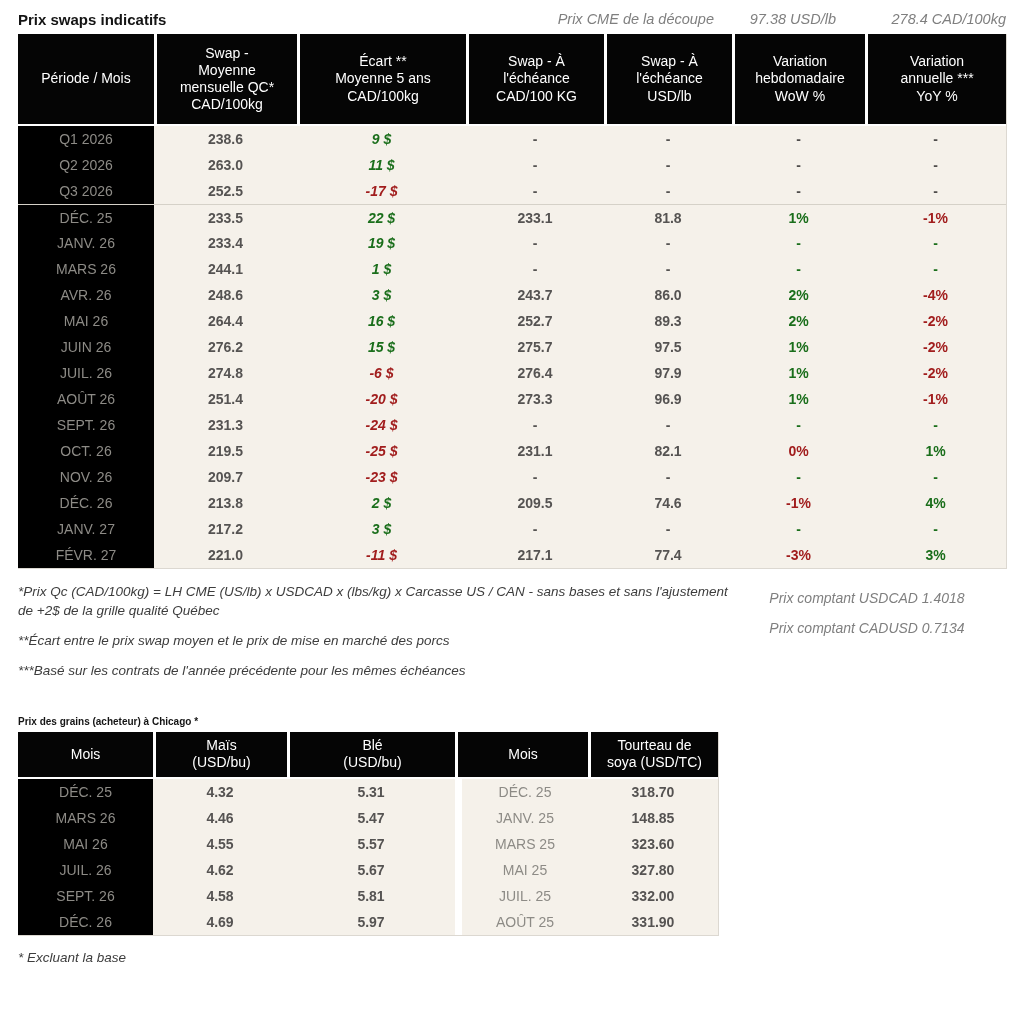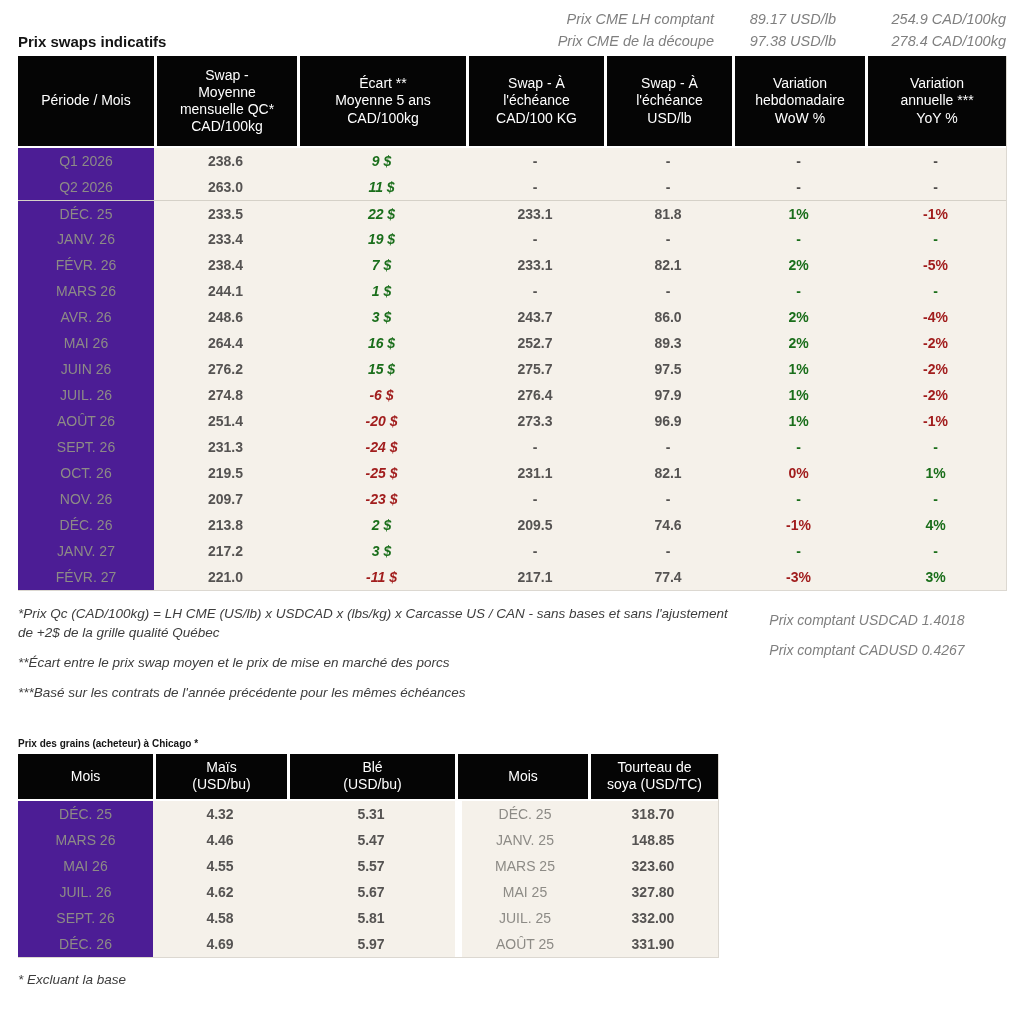--- a/index.html
+++ b/index.html
@@ -22,21 +22,21 @@
   thead th{
     background:#050505;color:#ffffff;font-weight:normal;font-size:14px;line-height:1.22;
     text-align:center;vertical-align:middle;white-space:pre-line;
     border-left:3px solid #ffffff;border-bottom:2px solid #ffffff;padding:2px 1px;
   }
   thead th:first-child{border-left:none;}
   tbody td{
     background:#f5f1ea;height:26px;text-align:center;vertical-align:middle;
     font-size:14px;padding:0 2px;
   }
-  td.period{background:#4c1d95;color:#8d8b86;}
+  td.period{background:#000000;color:#8d8b86;}
   td.smonth{color:#8d8b86;}
   .val{font-weight:bold;color:#555352;}
   .ecart{font-style:italic;font-weight:bold;}
   .pct{font-weight:bold;}
   .green{color:#1a6e1b;}
   .red{color:#a11d1d;}
   .dark{color:#4f4d4c;font-weight:bold;}
   tr.sep td{border-top:1px solid #d5d1c8;}
 
   .swap-table{width:988px;}
@@ -57,25 +57,20 @@
   .grain-footnote{font-style:italic;font-size:13.5px;color:#3d3d3d;margin-top:10px;}
 </style>
 </head>
 <body>
 
 <div class="page">
 
   <div class="header-bar">
     <div class="main-title">Prix swaps indicatifs</div>
     <div class="cme-block">
-      <div class="cme-row">
-        <span class="cme-label">Prix CME LH comptant</span>
-        <span class="cme-usd">89.17 USD/lb</span>
-        <span class="cme-cad">254.9 CAD/100kg</span>
-      </div>
       <div class="cme-row">
         <span class="cme-label">Prix CME de la découpe</span>
         <span class="cme-usd">97.38 USD/lb</span>
         <span class="cme-cad">278.4 CAD/100kg</span>
       </div>
     </div>
   </div>
 
   <div class="tbl-wrap">
     <table class="swap-table">
@@ -124,46 +119,46 @@
           </tr>
           <tr>
             <td class="period">Q2 2026</td>
             <td class="val">263.0</td>
             <td class="ecart green">11 $</td>
             <td class="val">-</td>
             <td class="val">-</td>
             <td class="pct dark">-</td>
             <td class="pct dark">-</td>
           </tr>
+          <tr>
+            <td class="period">Q3 2026</td>
+            <td class="val">252.5</td>
+            <td class="ecart red">-17 $</td>
+            <td class="val">-</td>
+            <td class="val">-</td>
+            <td class="pct dark">-</td>
+            <td class="pct dark">-</td>
+          </tr>
           <tr class="sep">
             <td class="period">DÉC. 25</td>
             <td class="val">233.5</td>
             <td class="ecart green">22 $</td>
             <td class="val">233.1</td>
             <td class="val">81.8</td>
             <td class="pct green">1%</td>
             <td class="pct red">-1%</td>
           </tr>
           <tr>
             <td class="period">JANV. 26</td>
             <td class="val">233.4</td>
             <td class="ecart green">19 $</td>
             <td class="val">-</td>
             <td class="val">-</td>
             <td class="pct green">-</td>
             <td class="pct green">-</td>
-          </tr>
-          <tr>
-            <td class="period">FÉVR. 26</td>
-            <td class="val">238.4</td>
-            <td class="ecart green">7 $</td>
-            <td class="val">233.1</td>
-            <td class="val">82.1</td>
-            <td class="pct green">2%</td>
-            <td class="pct red">-5%</td>
           </tr>
           <tr>
             <td class="period">MARS 26</td>
             <td class="val">244.1</td>
             <td class="ecart green">1 $</td>
             <td class="val">-</td>
             <td class="val">-</td>
             <td class="pct green">-</td>
             <td class="pct green">-</td>
           </tr>
@@ -271,21 +266,21 @@
   </div>
 
   <div class="notes">
     <div class="notes-left">
       <p>*Prix Qc (CAD/100kg) = LH CME (US/lb) x USDCAD x (lbs/kg) x Carcasse US / CAN - sans bases et sans l'ajustement de +2$ de la grille qualité Québec</p>
       <p>**Écart entre le prix swap moyen et le prix de mise en marché des porcs</p>
       <p>***Basé sur les contrats de l'année précédente pour les mêmes échéances</p>
     </div>
     <div class="notes-right">
       <div>Prix comptant USDCAD 1.4018</div>
-      <div>Prix comptant CADUSD 0.4267</div>
+      <div>Prix comptant CADUSD 0.7134</div>
     </div>
   </div>
 
   <div class="grains-title">Prix des grains (acheteur) à Chicago *</div>
 
   <div class="tbl-wrap">
     <table class="grain-table">
       <colgroup>
         <col style="width:135px">
           <col style="width:134px">

